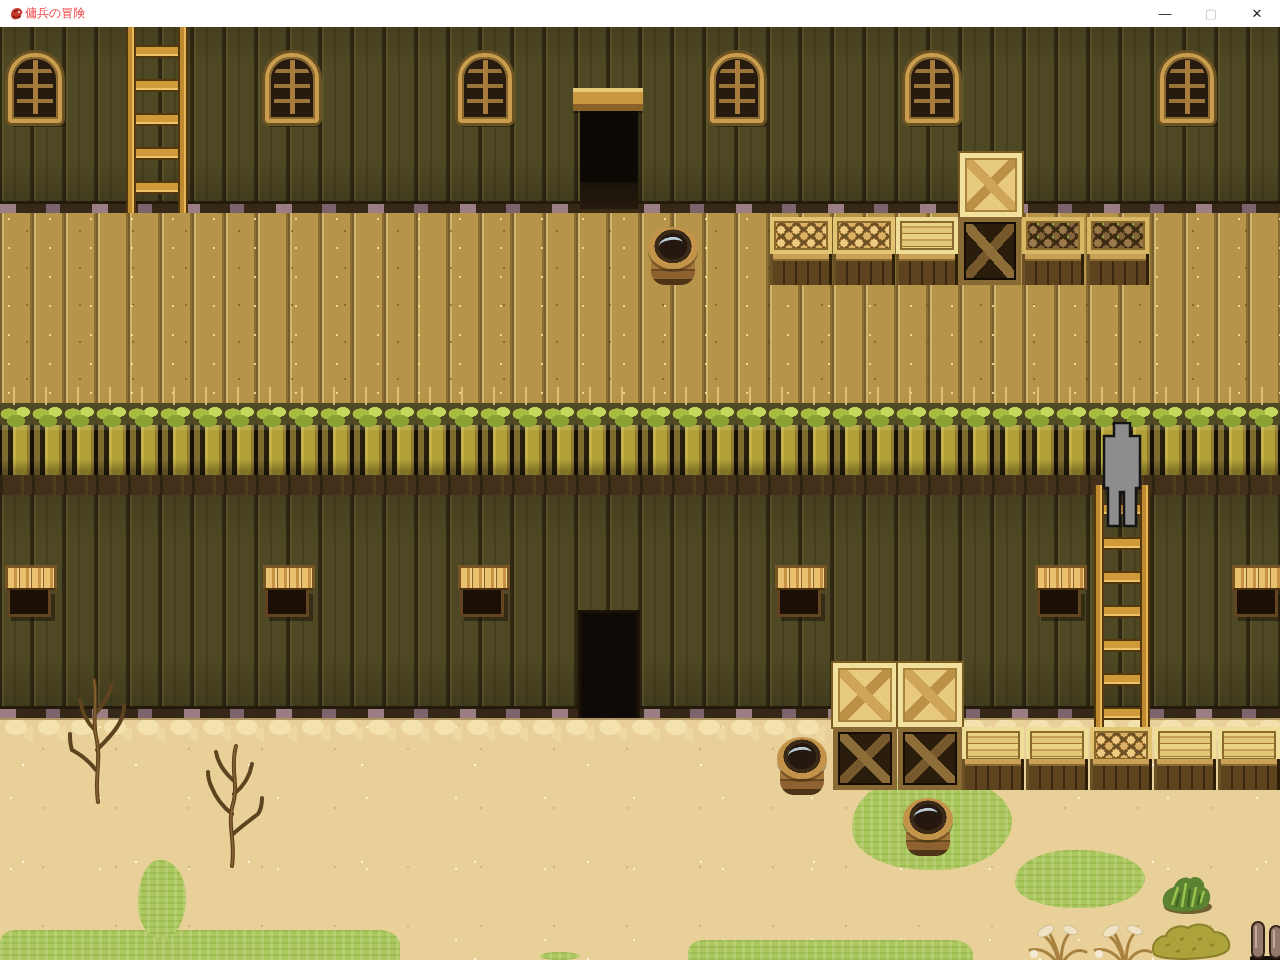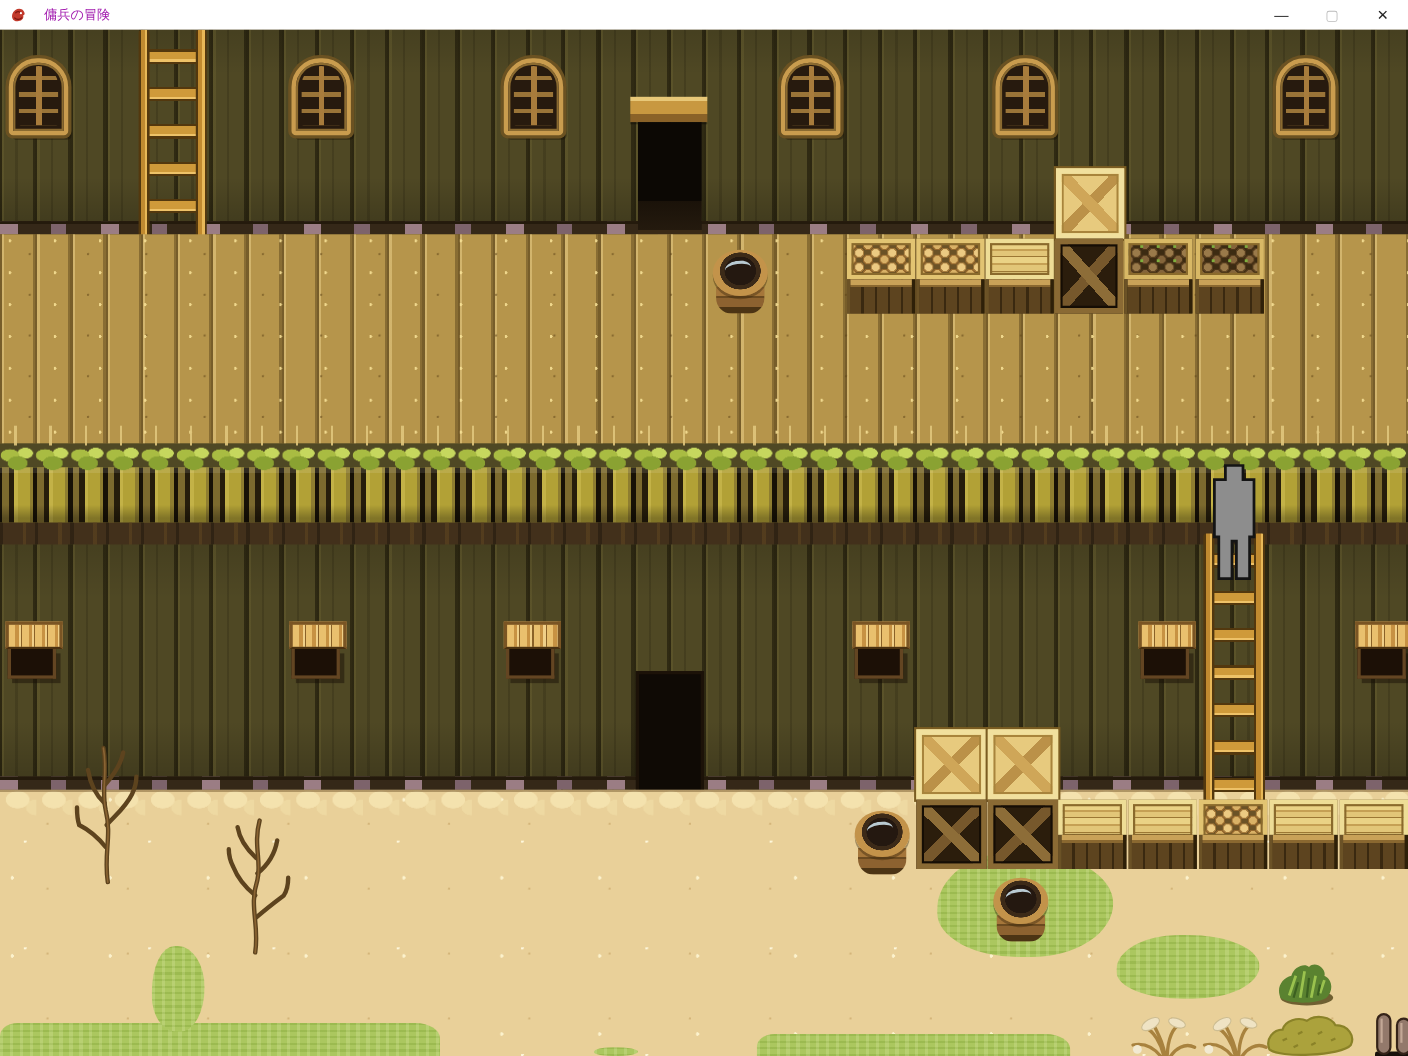--- a/index.html
+++ b/index.html
@@ -3,21 +3,21 @@
 <meta charset="utf-8">
 <style>
   html,body{margin:0;padding:0;background:#000;}
   body{width:1280px;height:960px;overflow:hidden;font-family:"Liberation Sans",sans-serif;}
   .abs{position:absolute;}
   #app{position:relative;width:1280px;height:960px;background:#fff;}
 
   
   #titlebar{position:absolute;top:0;left:0;width:1280px;height:27px;background:#ffffff;display:flex;align-items:center;}
   #titlebar .appicon{width:16px;height:16px;margin-left:9px;flex:0 0 auto;}
-  #titlebar .title{font-size:12px;color:#a21caf;margin-left:15px;flex:1 1 auto;white-space:nowrap;}
+  #titlebar .title{font-size:12px;color:#ef4444;margin-left:0;flex:1 1 auto;white-space:nowrap;}
   .winbtn{width:46px;height:27px;display:flex;align-items:center;justify-content:center;font-size:13px;color:#222;flex:0 0 auto;}
   .winbtn.disabled{color:#bdbdbd;}
 
   
   #game{position:absolute;top:27px;left:0;width:1280px;height:933px;overflow:hidden;background:#4f4824;}
 
   
   .wall-tex{background-color:#4f4824;background-image:
     repeating-linear-gradient(90deg, rgba(16,12,2,.55) 0 2px, rgba(120,110,55,.28) 2px 4px, rgba(0,0,0,0) 4px 14px, rgba(16,12,2,.16) 14px 16px, rgba(0,0,0,0) 16px 30px, rgba(16,12,2,.5) 30px 32px),
     linear-gradient(180deg, rgba(0,0,0,.12), rgba(0,0,0,0) 22%, rgba(0,0,0,0) 72%, rgba(0,0,0,.22));}

